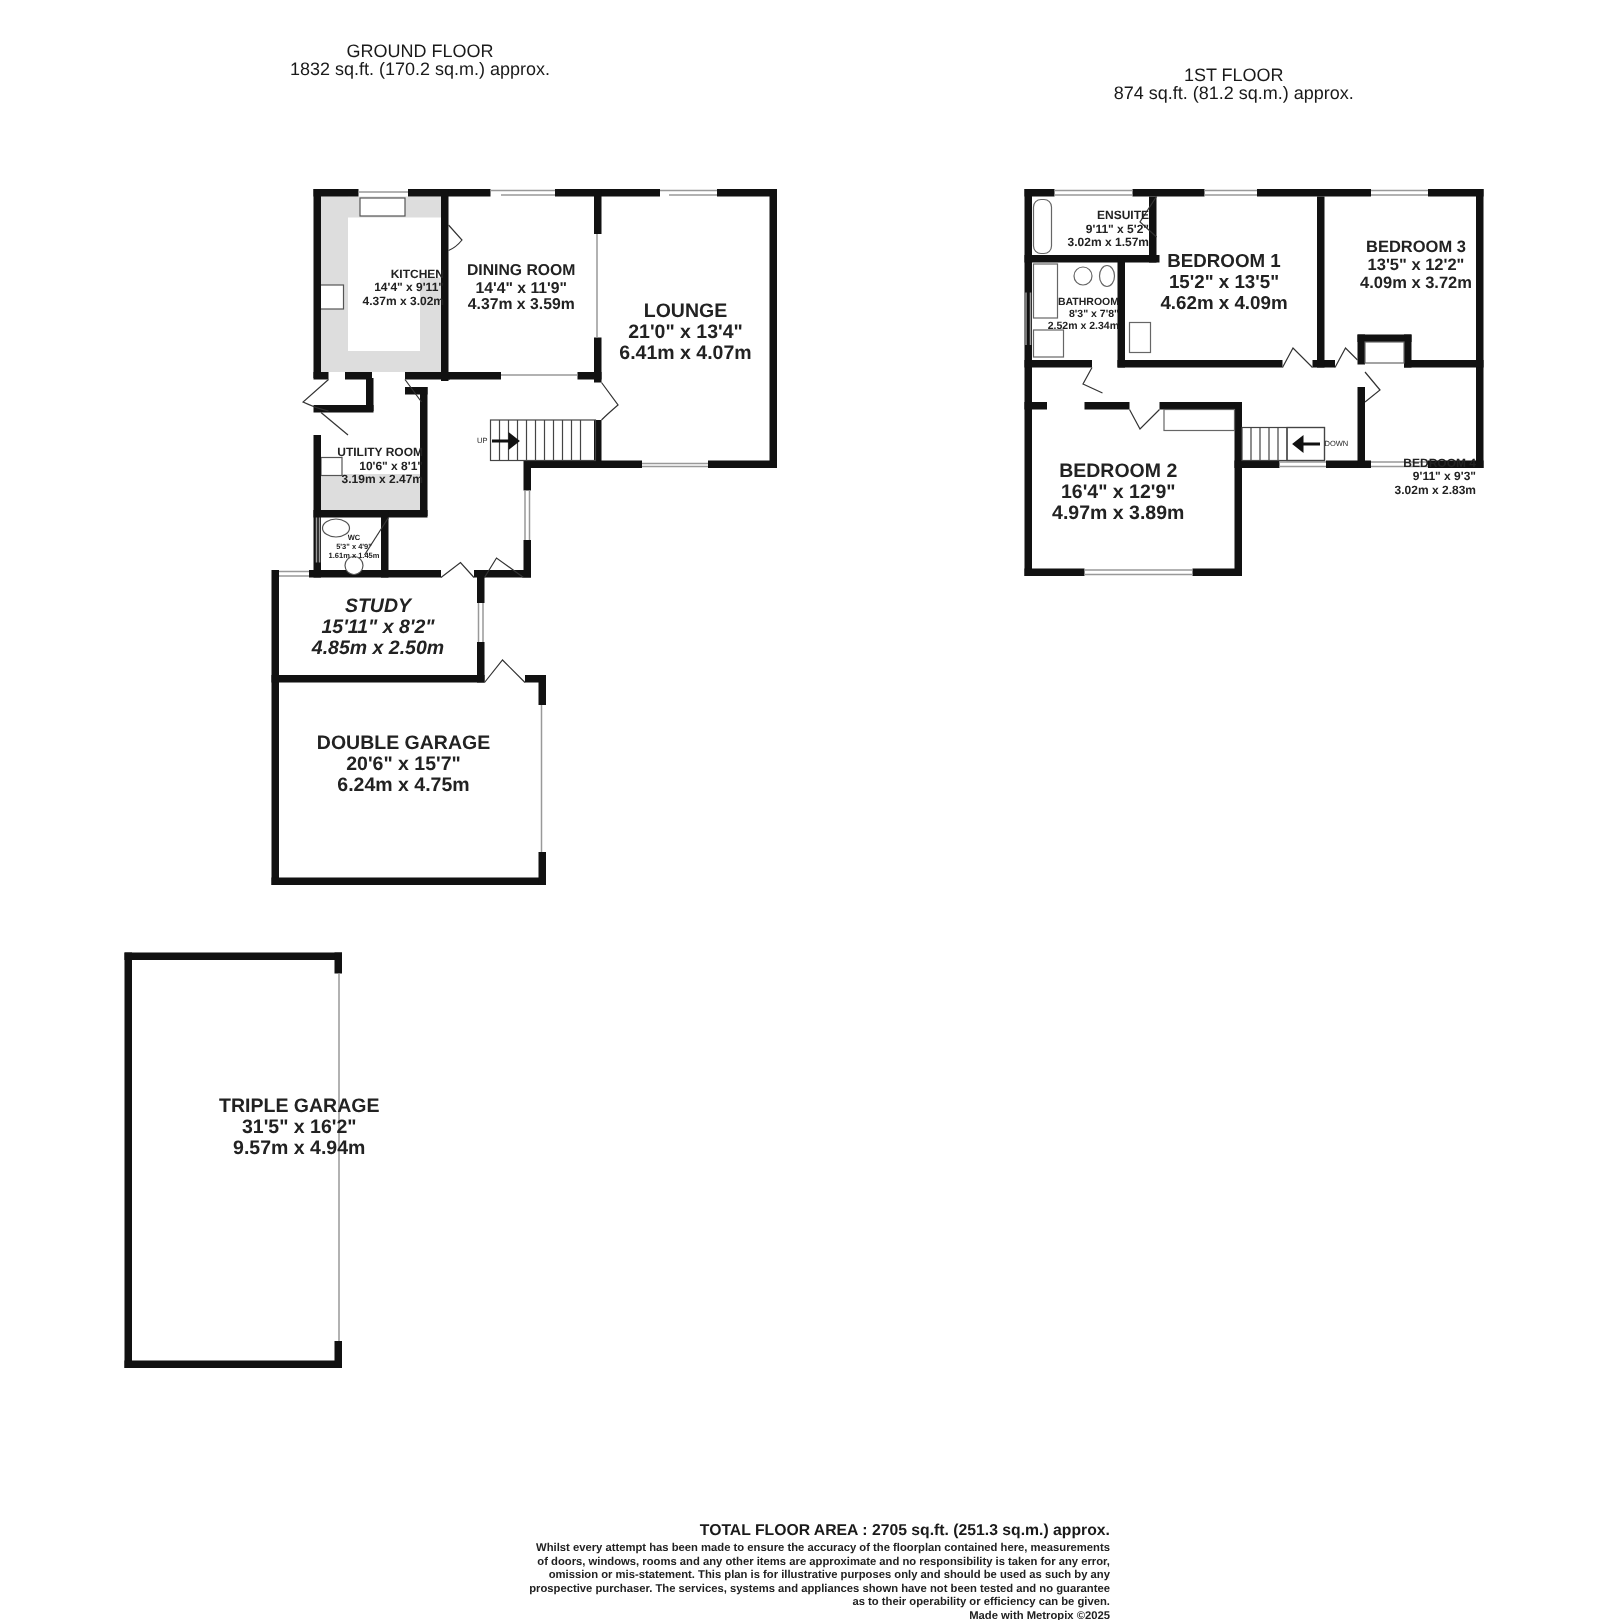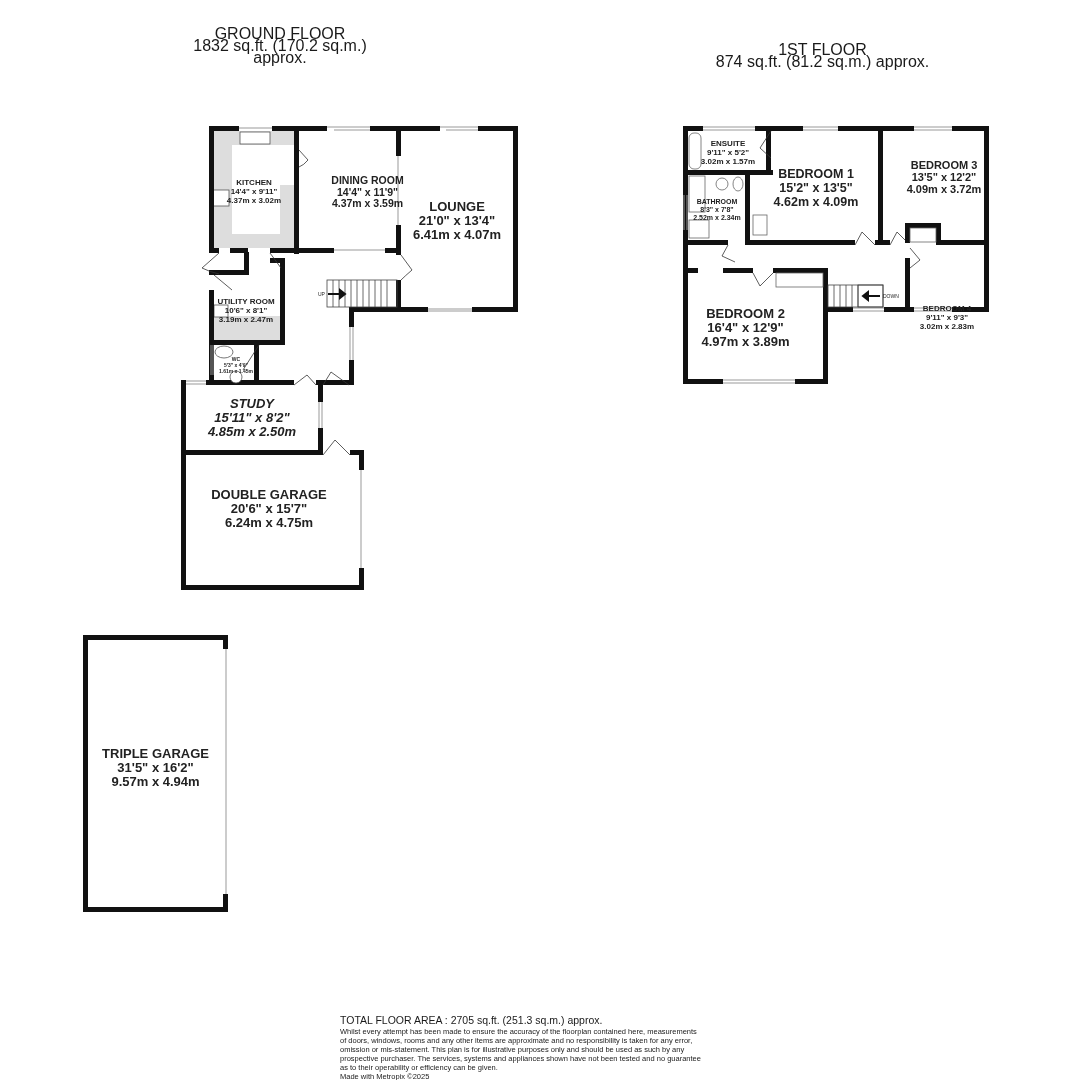--- a/index.html
+++ b/index.html
@@ -1,27 +1,27 @@
 <!DOCTYPE html>
 <html><head>
 <meta charset="utf-8">
 <style>
   html, body { margin:0; padding:0; background:#ffffff; }
   body { width:1072px; height:1080px; position:relative; overflow:hidden;
          font-family:"Liberation Sans", sans-serif; color:#1a1a1a; }
-  .hdr { position:absolute; text-align:center; font-size:16px; line-height:12px; }
+  .hdr { position:absolute; text-align:center; font-size:12px; line-height:12px; }
   svg.plan { position:absolute; left:0; top:0; }
   .lbl { position:absolute; text-align:center; font-weight:bold; color:#222; white-space:nowrap; }
   .lbl span { display:block; }
   .lg { font-size:13px; line-height:14px;text-align:center; }
   .md { font-size:10.5px; line-height:11.5px; }
-  .sm { font-size:8px; line-height:9px; }
+  .sm { font-size:8px; line-height:9px;text-align:right; }
   .xs { font-size:5px; line-height:6px; }
   .tiny { position:absolute; font-size:5px; color:#222; }
-  .footer { position:absolute; left:340px; top:1014px; width:400px; text-align:left; }
+  .footer { position:absolute; left:340px; top:1014px; width:400px; text-align:right;font-weight:bold; }
   .footer .total { font-size:10.5px; line-height:13px; }
   .footer .disc { font-size:7.5px; line-height:9px; color:#222; }
 </style>
 </head>
 <body>
 
 <div class="hdr" style="left:170px; top:28px; width:220px;">
   <div>GROUND FLOOR</div>
   <div>1832 sq.ft. (170.2 sq.m.) approx.</div>
 </div>
@@ -235,21 +235,21 @@
     </g>
     <path d="M880 296 L868 296 L868 292 L863 296 L868 300 L868 296" stroke="#111" stroke-width="2" fill="#111"></path>
   </g>
 </svg>
 
 <div class="lbl sm" style="left:212px; top:178px; width:84px;">
   <span>KITCHEN</span>
   <span>14'4"  x 9'11"</span>
   <span>4.37m  x 3.02m</span>
 </div>
-<div class="lbl md" style="left:299px; top:175px; width:97px;padding-left:20px;">
+<div class="lbl md" style="left:299px; top:175px; width:97px;">
   <span>DINING ROOM</span>
   <span>14'4"  x 11'9"</span>
   <span>4.37m  x 3.59m</span>
 </div>
 <div class="lbl lg" style="left:401px; top:200px; width:112px;">
   <span>LOUNGE</span>
   <span>21'0"  x 13'4"</span>
   <span>6.41m  x 4.07m</span>
 </div>
 <div class="lbl sm" style="left:210px; top:297px; width:72px;">
@@ -265,21 +265,21 @@
 <div class="lbl lg" style="left:186px; top:397px; width:132px;font-style:italic;">
   <span>STUDY</span>
   <span>15'11"  x 8'2"</span>
   <span>4.85m  x 2.50m</span>
 </div>
 <div class="lbl lg" style="left:186px; top:488px; width:166px;">
   <span>DOUBLE GARAGE</span>
   <span>20'6"  x 15'7"</span>
   <span>6.24m  x 4.75m</span>
 </div>
-<div class="lbl lg" style="left:88px; top:747px; width:135px;">
+<div class="lbl lg" style="left:88px; top:730px; width:135px;padding-left:44px;">
   <span>TRIPLE GARAGE</span>
   <span>31'5"  x 16'2"</span>
   <span>9.57m  x 4.94m</span>
 </div>
 <div class="tiny" style="left:318px; top:291px;">UP</div>
 
 <div class="lbl sm" style="left:690px; top:139px; width:76px;">
   <span>ENSUITE</span>
   <span>9'11"  x 5'2"</span>
   <span>3.02m  x 1.57m</span>

